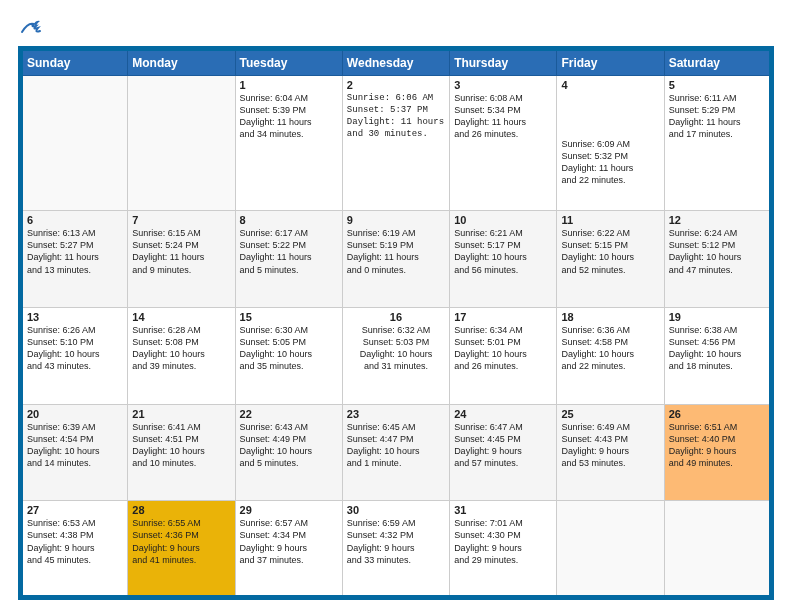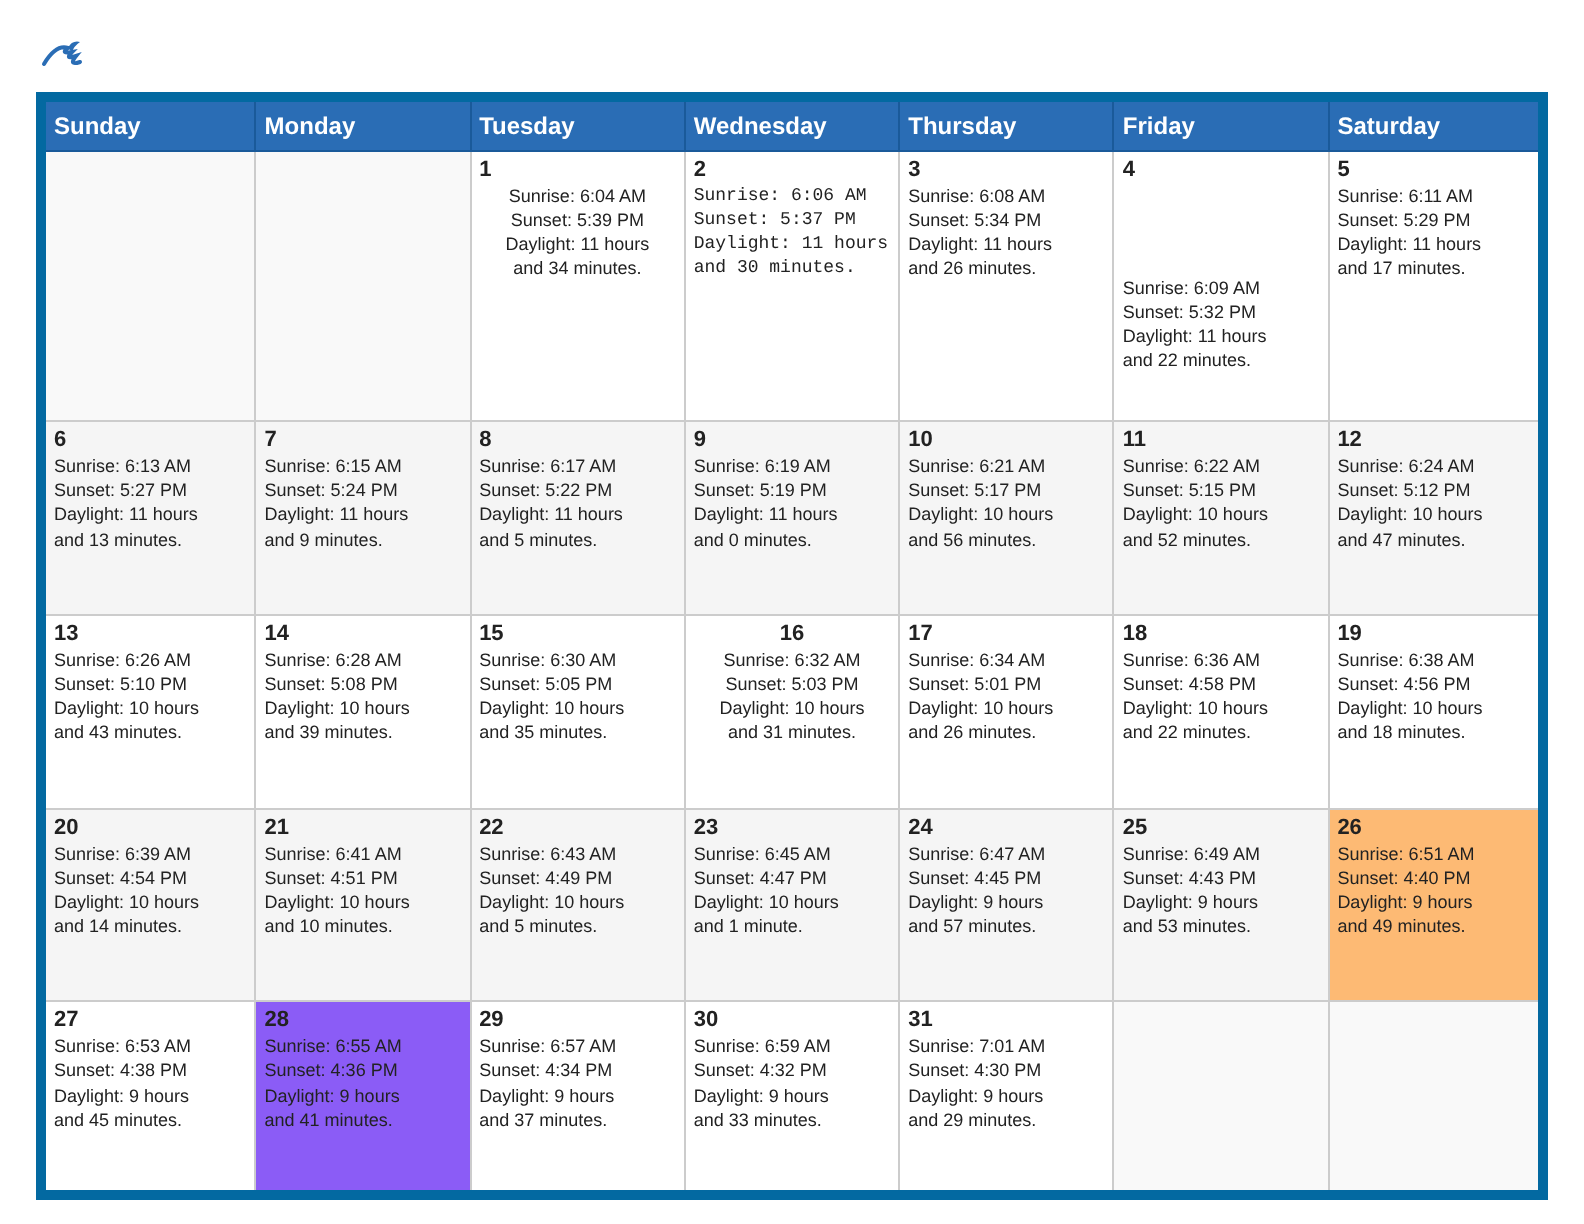--- a/index.html
+++ b/index.html
@@ -138,21 +138,21 @@
           <th>Friday</th>
           <th>Saturday</th>
         </tr>
     </thead>
     <tbody id="calendar-body">
     <tr>
           <td class="empty-cell" style="background: rgb(250, 250, 250);"></td>
           <td class="empty-cell" style="background: rgb(250, 250, 250);"></td>
           <td style="background: rgb(255, 255, 255);">
             <span class="day-num">1</span>
-            <div class="day-info" style="white-space: pre-line; text-align: center;">Sunrise: 6:04 AM
+            <div class="day-info" style="white-space: pre-line;">Sunrise: 6:04 AM
 Sunset: 5:39 PM
 Daylight: 11 hours
 and 34 minutes.</div>
           </td>
           <td style="background: rgb(255, 255, 255);">
             <span class="day-num">2</span>
             <div class="day-info" style="white-space: pre-line; font-family: Liberation Mono, monospace;">Sunrise: 6:06 AM
 Sunset: 5:37 PM
 Daylight: 11 hours
 and 30 minutes.</div>
@@ -333,21 +333,21 @@
           </td>
         </tr>
         <tr>
           <td style="background: rgb(255, 255, 255);">
             <span class="day-num">27</span>
             <div class="day-info" style="white-space: pre-line;">Sunrise: 6:53 AM
 Sunset: 4:38 PM
 Daylight: 9 hours
 and 45 minutes.</div>
           </td>
-          <td style="background: #8b5cf6;">
+          <td style="background: #eab308;">
             <span class="day-num">28</span>
             <div class="day-info" style="white-space: pre-line;">Sunrise: 6:55 AM
 Sunset: 4:36 PM
 Daylight: 9 hours
 and 41 minutes.</div>
           </td>
           <td style="background: rgb(255, 255, 255);">
             <span class="day-num">29</span>
             <div class="day-info" style="white-space: pre-line;">Sunrise: 6:57 AM
 Sunset: 4:34 PM

